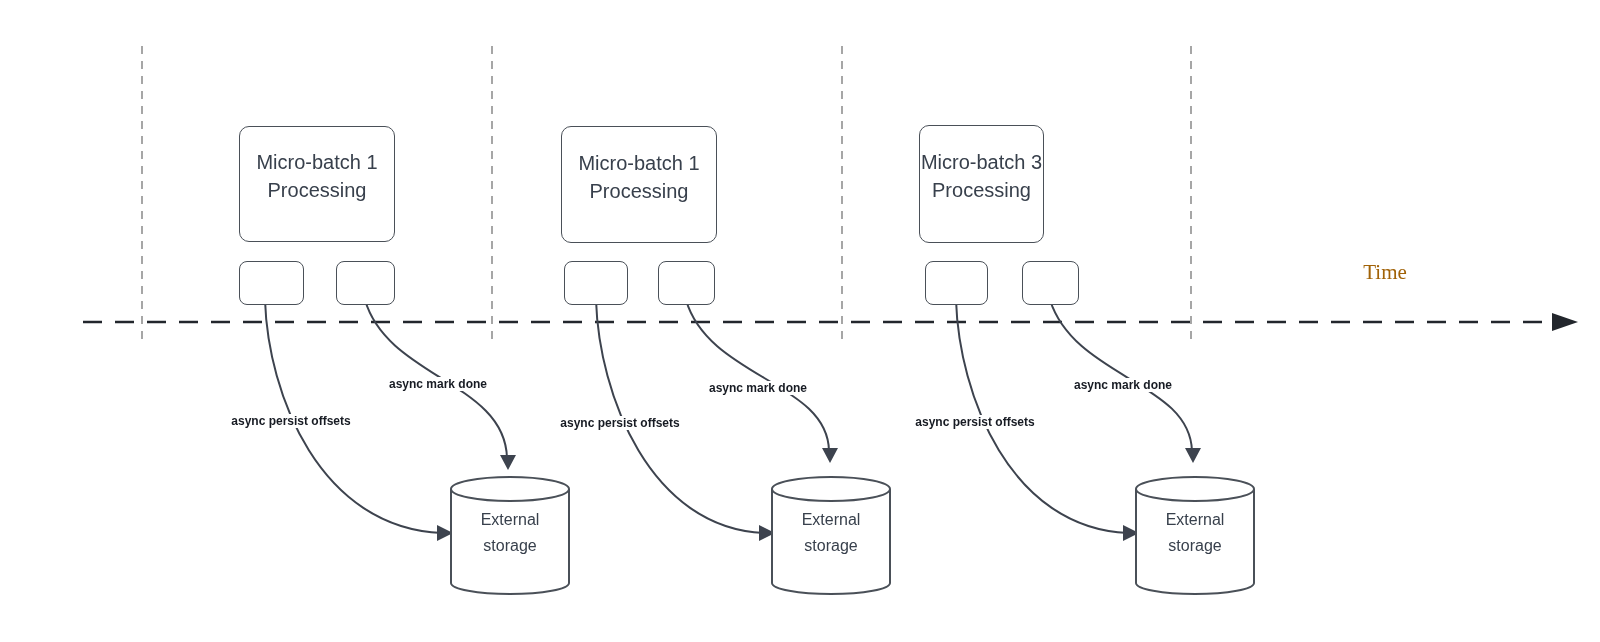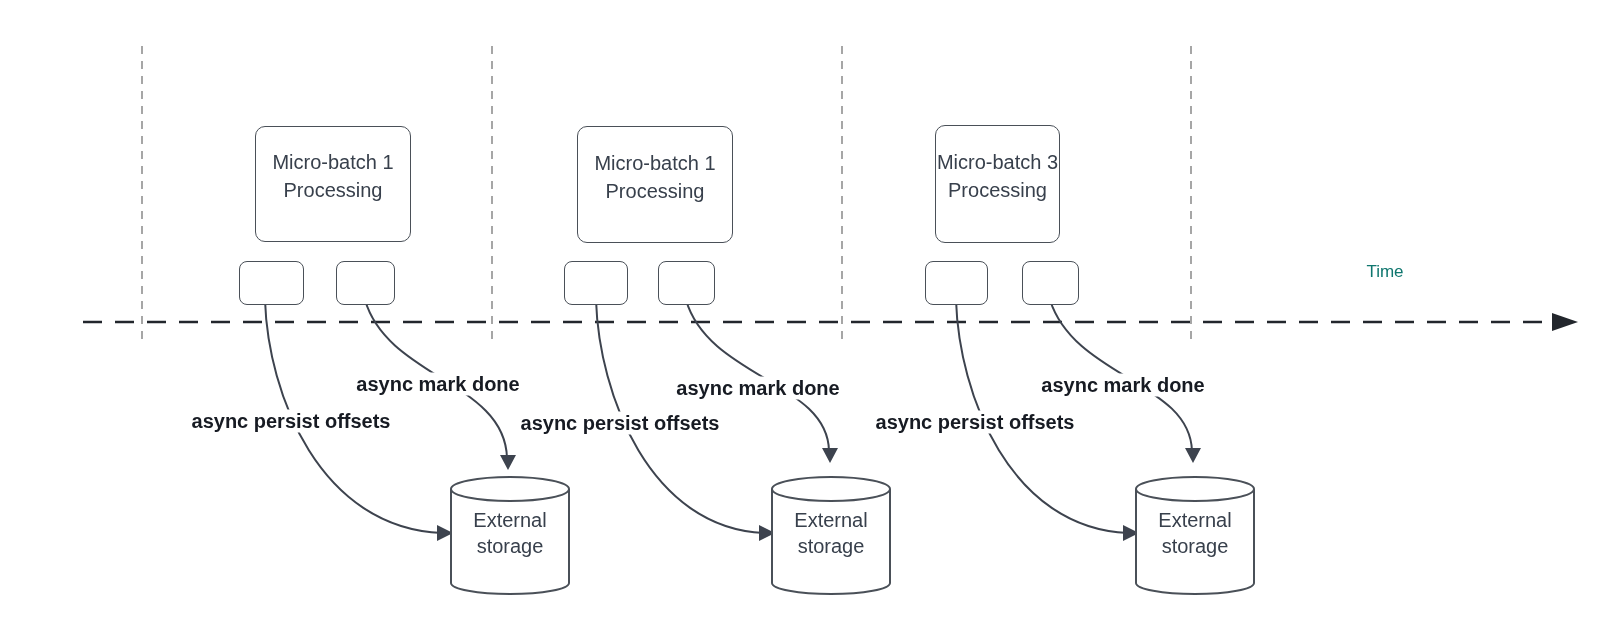--- a/index.html
+++ b/index.html
@@ -14,47 +14,46 @@
   .bigbox{
     position:absolute;
     background:#ffffff;
     border:1.5px solid #4a5058;
     border-radius:10px;
     display:flex;flex-direction:column;
     align-items:center;justify-content:center;
     padding-bottom:16px;box-sizing:border-box;
     font-size:20px;line-height:28px;color:#38404c;
     text-align:center;
-    margin-left:16px;
   }
   .smallbox{
     position:absolute;
     background:#ffffff;
     border:1.5px solid #4a5058;
     border-radius:8px;
     box-sizing:border-box;
   }
   .edge-label{
     position:absolute;
     transform:translate(-50%,-50%);
     background:#ffffff;
     padding:0 3px;
-    font-size:20px;font-weight:bold;color:#171b23;
+    font-size:12px;font-weight:bold;color:#171b23;
     white-space:nowrap;
   }
   .storage-label{
     position:absolute;
     transform:translateX(-50%);
     width:120px;text-align:center;
-    font-size:20px;line-height:26px;color:#38404c;
+    font-size:16px;line-height:26px;color:#38404c;
   }
   .time-label{
     position:absolute;
     transform:translate(-50%,-50%);
-    font-size:17px;color:#0f766e;
+    font-size:21px;color:#a16207;font-family:Liberation Serif, serif;
   }
 </style>
 </head>
 <body>
 
 <div class="canvas">
 
   <svg class="layer" width="1600" height="642" viewBox="0 0 1600 642">
 
     <g stroke="#a6a6a6" stroke-width="2" stroke-dasharray="8 7" fill="none">

